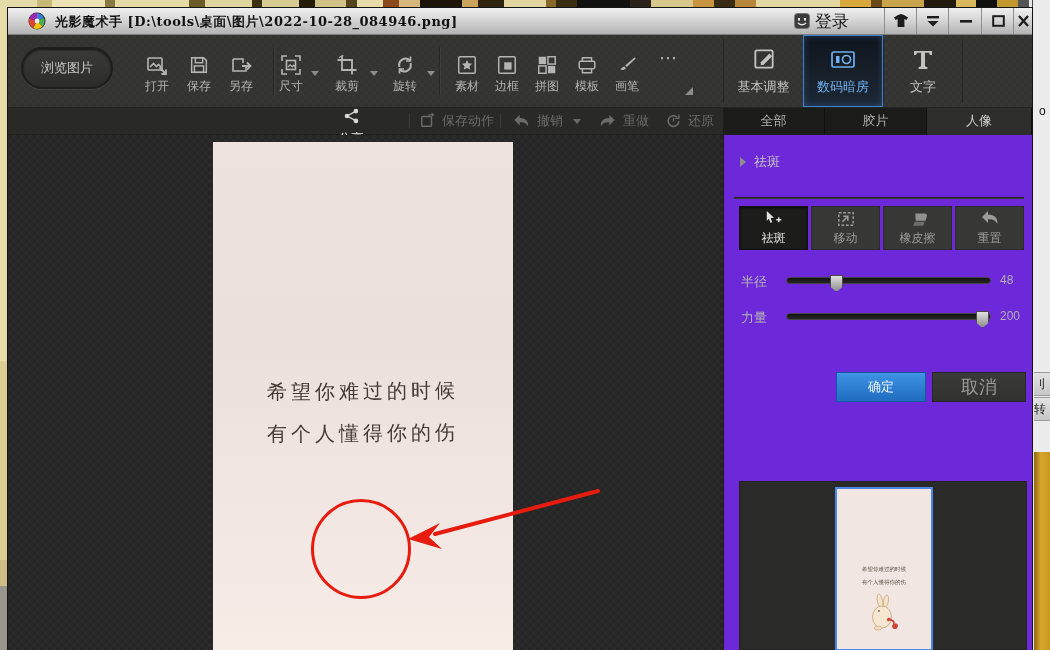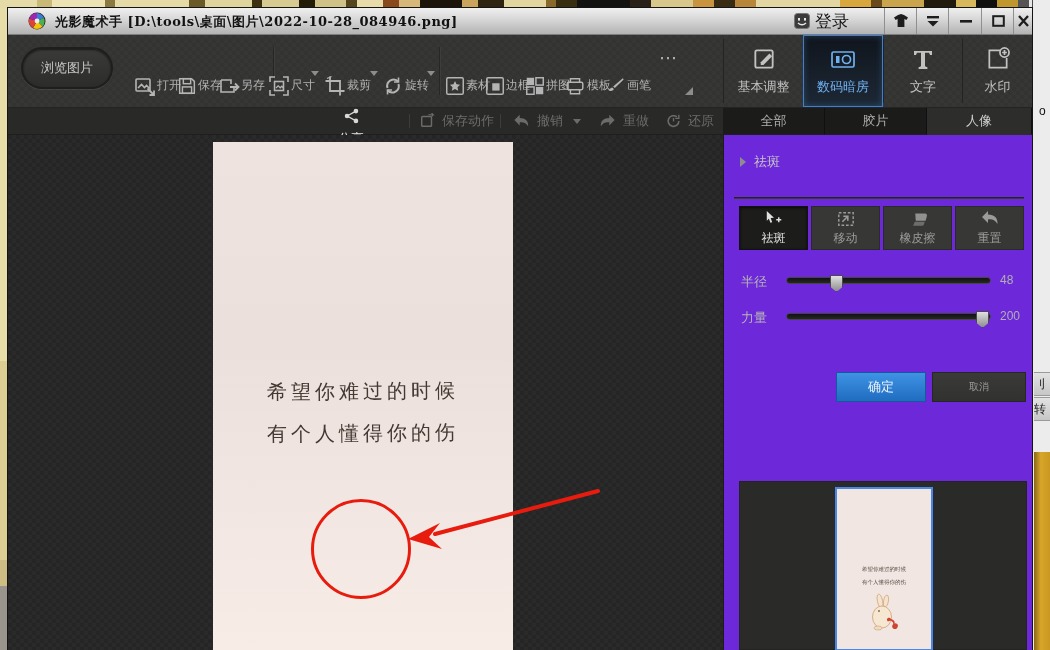--- a/index.html
+++ b/index.html
@@ -27,21 +27,21 @@
   #login-box{position:absolute;left:786px;top:0;height:26px;display:flex;align-items:center;gap:5px;}
   #login-label{font-size:17px;color:#111;}
   
   #toolbar{left:0;top:27px;width:1024px;height:73px;background:#333332;
     background-image:linear-gradient(45deg,#363635 25%,transparent 25%,transparent 75%,#363635 75%),linear-gradient(45deg,#363635 25%,transparent 25%,transparent 75%,#363635 75%);
     background-size:8px 8px;background-position:0 0,4px 4px;
     border-bottom:1px solid #242424;box-sizing:border-box;}
   #browse-btn{position:absolute;left:13px;top:12px;width:92px;height:42px;border-radius:21px;
     background:linear-gradient(180deg,#3a3a39,#2c2c2b);border:2px solid #1e1e1d;box-shadow:inset 0 1px 2px rgba(0,0,0,.6),0 1px 0 rgba(255,255,255,.07);
     color:#c6c6c6;font-size:13px;display:flex;align-items:center;justify-content:center;box-sizing:border-box;}
-  .tb-item{position:absolute;top:23px;width:44px;height:55px;display:flex;flex-direction:row;align-items:center;justify-content:center;padding:2px 0;box-sizing:border-box;}
+  .tb-item{position:absolute;top:7px;width:44px;height:55px;display:flex;flex-direction:column;align-items:center;justify-content:flex-end;padding:2px 0;box-sizing:border-box;}
   .tb-item .ic{height:26px;display:flex;align-items:center;justify-content:center;}
   .tb-label{font-size:12px;color:#b2b2b2;white-space:nowrap;}
   .tb-sep{position:absolute;top:12px;width:1px;height:48px;background:#272727;border-right:1px solid #3d3d3c;}
   .dd{position:absolute;width:0;height:0;border-left:4px solid transparent;border-right:4px solid transparent;border-top:5px solid #8d8d8d;}
   .mode-btn{position:absolute;top:0;height:72px;display:flex;flex-direction:column;align-items:center;justify-content:center;gap:6px;box-sizing:border-box;}
   .mode-btn .ml{font-size:13px;color:#c2c2c2;}
   .mode-sep{position:absolute;top:4px;width:1px;height:64px;background:#232323;}
   #mode-darkroom{background:linear-gradient(180deg,#10151c,#1d2836);border:1px solid #3d7fd0;box-shadow:inset 0 0 6px rgba(70,140,220,.35);}
   #mode-darkroom .ml{color:#6fb0f0;}
   
@@ -78,21 +78,21 @@
     background:linear-gradient(180deg,#121212,#262626);border:1px solid #454545;box-sizing:border-box;}
   .slider-thumb{position:absolute;top:-3px;width:13px;height:17px;
     background:linear-gradient(180deg,#e0e0e0,#8e8e8e);border:1px solid #4a4a4a;
     clip-path:polygon(0 0,100% 0,100% 68%,50% 100%,0 68%);box-sizing:border-box;}
   .slider-value{position:absolute;left:276px;top:2px;font-size:12px;color:#b0b0b0;}
   #ok-btn{position:absolute;left:112px;top:237px;width:90px;height:30px;
     background:linear-gradient(180deg,#3f93e4,#1f6cc0);border:1px solid #15589e;
     color:#eef4fb;font-size:13px;display:flex;align-items:center;justify-content:center;box-sizing:border-box;}
   #cancel-btn{position:absolute;left:208px;top:237px;width:94px;height:30px;
     background:linear-gradient(180deg,#3a3a39,#313130);border:1px solid #262625;
-    color:#9a9a99;font-size:10px;display:flex;align-items:center;justify-content:center;box-sizing:border-box;}
+    color:#9a9a99;font-size:18px;display:flex;align-items:center;justify-content:center;box-sizing:border-box;}
   #thumb-strip{position:absolute;left:15px;top:346px;width:288px;height:169px;background:#2a2a29;border:1px solid #232322;box-sizing:border-box;}
   #thumb{position:absolute;left:95px;top:5px;width:98px;height:164px;border:2px solid #4a86e8;background:#f2e6e2;box-sizing:border-box;overflow:hidden;}
   .thumb-line{position:absolute;width:100%;text-align:center;color:#5a4c44;font-family:"DejaVu Serif","Liberation Serif",serif;font-size:6px;letter-spacing:0;transform:scale(.92);}
   
   svg{display:block;}
 </style>
 </head>
 <body>
 
 <div id="root">
@@ -326,30 +326,20 @@
       <div class="mode-sep" style="left:875px;"></div>
       <div class="mode-btn" style="left:876px;width:78px;">
         <span>
           <svg width="24" height="26" viewBox="0 0 24 24" fill="#c2c2c2">
             <path d="M3 4 h18 v4 h-2 l-1-2.2 H14 v13.5 l2.4 1 V22 H7.6 v-1.7 l2.4-1 V5.8 H6 L5 8 H3 Z"></path>
           </svg>
         </span>
         <span class="ml">文字</span>
       </div>
       <div class="mode-sep" style="left:954px;"></div>
-      <div class="mode-btn" style="left:955px;width:69px;">
-        <span>
-          <svg width="26" height="26" viewBox="0 0 24 24" fill="none" stroke="#c2c2c2" stroke-width="1.6">
-            <path d="M14 4 H4 v16 h16 v-9"></path>
-            <circle cx="18" cy="6" r="4.2"></circle>
-            <path d="M18 3.8 v4.4 M15.8 6 h4.4"></path>
-          </svg>
-        </span>
-        <span class="ml">水印</span>
-      </div>
     </div>
 
     <div class="abs" id="actionbar">
       <div class="ab-item ab-on" style="left:330px;flex-direction:column;">
         <span>
           <svg width="17" height="16" viewBox="0 0 18 18" fill="#d8d8d8">
             <circle cx="4" cy="9" r="2.6"></circle>
               <circle cx="14" cy="3.5" r="2.6"></circle>
               <circle cx="14" cy="14.5" r="2.6"></circle>
             <path d="M4 9 L14 3.5 M4 9 L14 14.5" stroke="#d8d8d8" stroke-width="1.6"></path>

